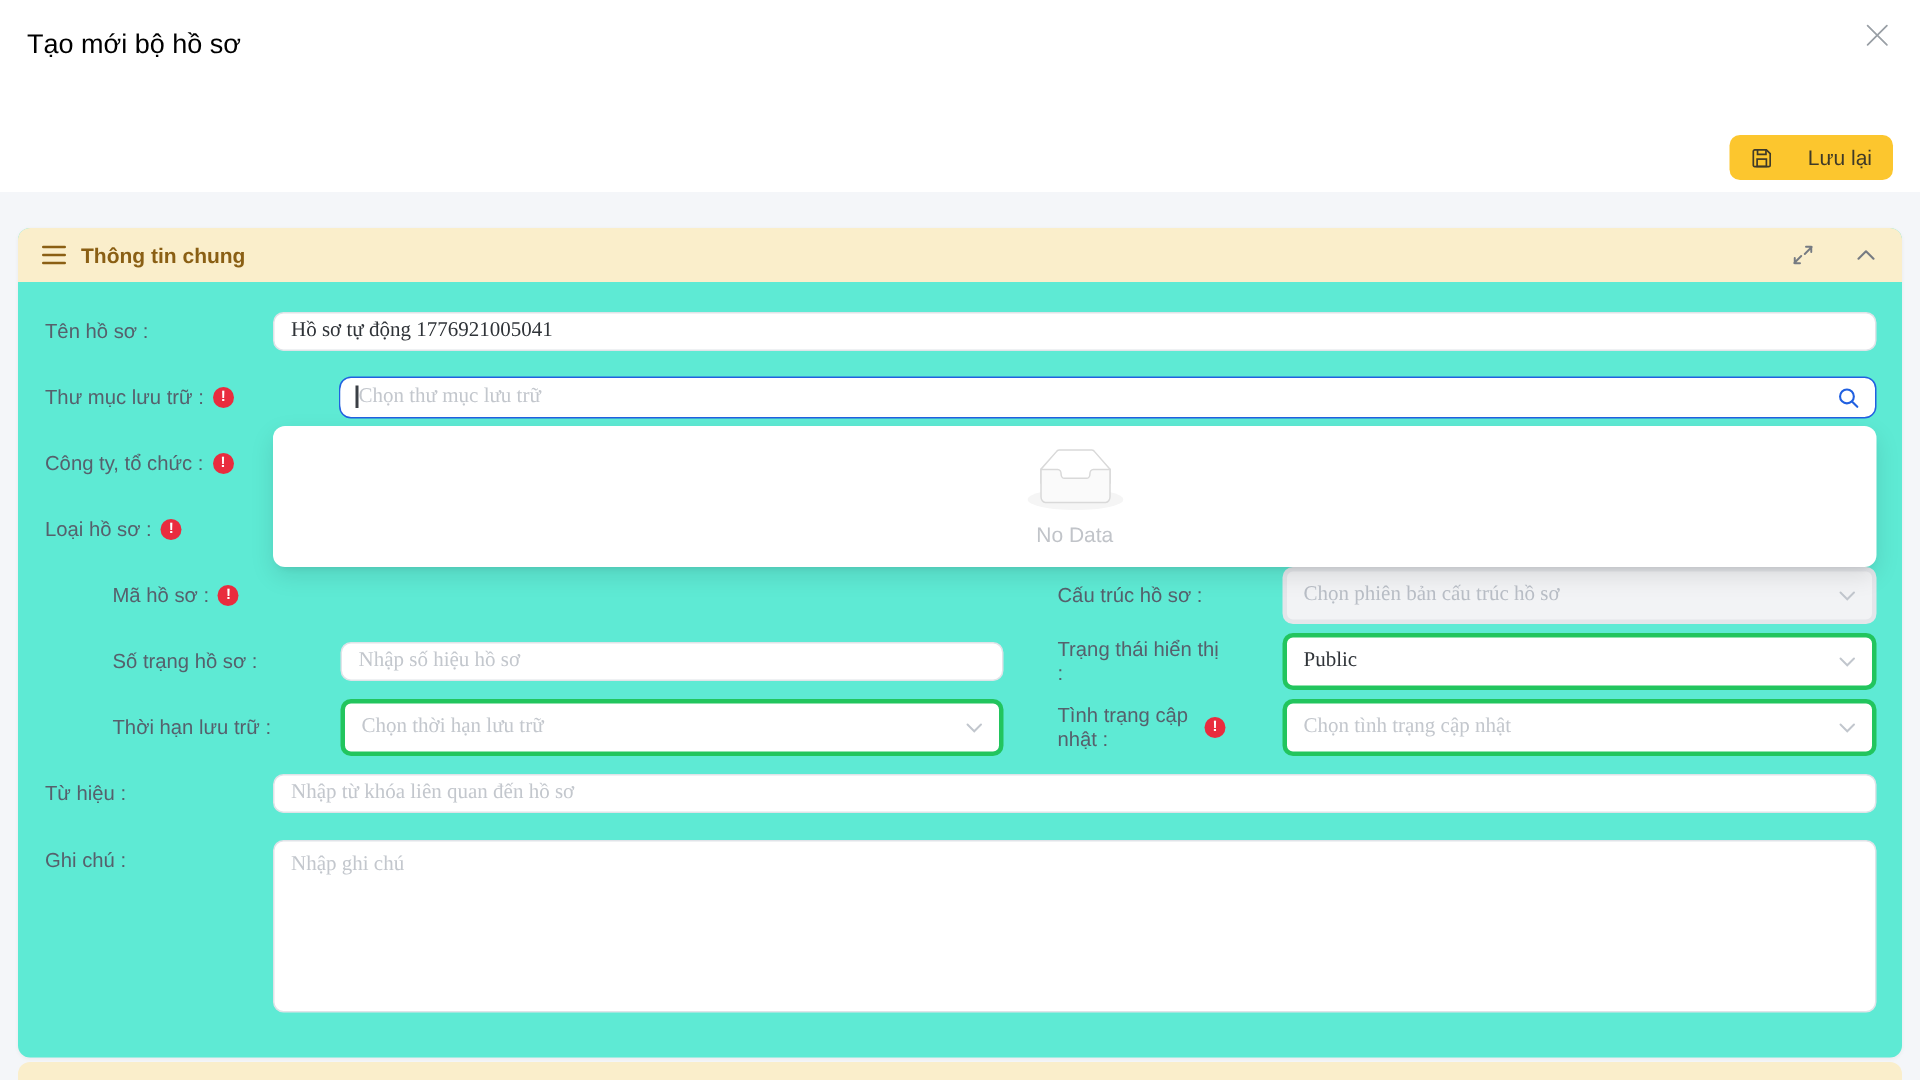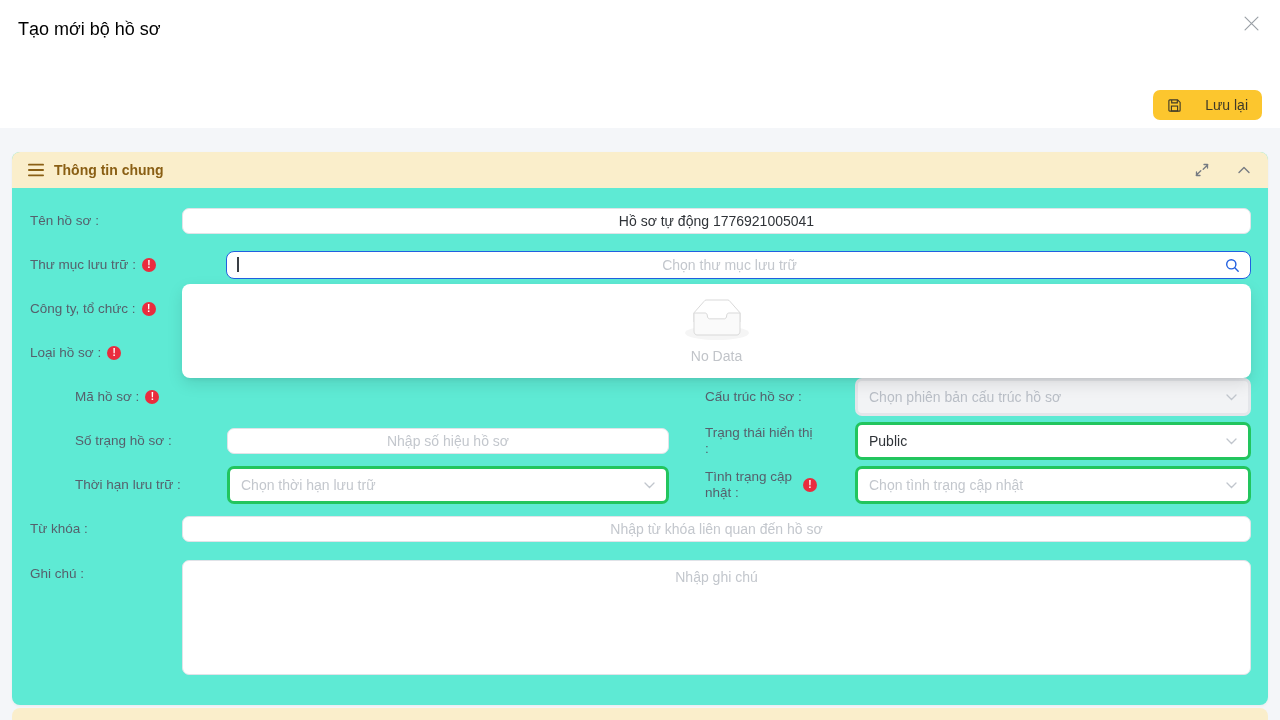--- a/index.html
+++ b/index.html
@@ -35,21 +35,21 @@
   .col-left { width:594px; flex:0 0 594px; display:flex; align-items:center;margin-left:45px; }
   .col-left .ctl { width:442px; }
   .col-right { flex:1; margin-left:36px; display:flex; align-items:center; }
   .col-right .row-label { width:150px; flex:0 0 150px; padding-right:38px; }
   .col-right .ctl { flex:1; }
 
   .req { width:14px; height:14px; border-radius:50%; background:#e92c3e; color:#fff; font-size:10px; font-weight:bold;
          display:inline-flex; align-items:center; justify-content:center; margin-left:6px; flex:0 0 14px; }
 
   .ctl { height:26px; border:1px solid #e0e3e8; border-radius:7px; background:#fff; font-size:14px; color:#2f3338;
-         padding:0 11px; width:100%; font-family:Liberation Sans, sans-serif; outline:none;text-align:center; }
+         padding:0 11px; width:100%; font-family:Liberation Serif, serif; outline:none; }
   input.ctl::placeholder, textarea.ctl::placeholder { color:#c3c7cd; opacity:1; }
 
   .focus-wrap { position:relative; flex:1; height:28px; border:1.5px solid #2160e0; border-radius:8px; background:#fff;
                 display:flex; align-items:center;margin-left:44px; }
   .focus-wrap input { border:none; height:24px; border-radius:8px; flex:1; padding:0 30px 0 12px; }
   .caret-bar { position:absolute; left:10px; top:5px; width:1.5px; height:15px; background:#3a3f45; }
   .search-ic { position:absolute; right:10px; top:6px; }
 
   .select { height:38px; border:3px solid #22c55e; border-radius:7px; background:#fff; display:flex; align-items:center;
             justify-content:space-between; padding:0 11px; font-size:14px; cursor:pointer; }
@@ -229,21 +229,21 @@
             <svg width="11" height="7" viewBox="0 0 11 7" fill="none" stroke="#c1c6cd" stroke-width="1.3" stroke-linecap="round">
                 <path d="M1 1l4.5 4.5L10 1"></path>
               </svg>
           </span>
         </div>
       </div>
     </div>
 
     <div class="form-row">
       <div class="row-label">
-        <span>Từ khóa :</span>
+        <span>Từ hiệu :</span>
       </div>
       <input class="ctl ctl-full" type="text" placeholder="Nhập từ khóa liên quan đến hồ sơ" style="">
     </div>
 
     <div class="form-row tall">
       <div class="row-label">
         <span>Ghi chú :</span>
       </div>
       <textarea class="ctl ctl-full" placeholder="Nhập ghi chú" style=""></textarea>
     </div>

